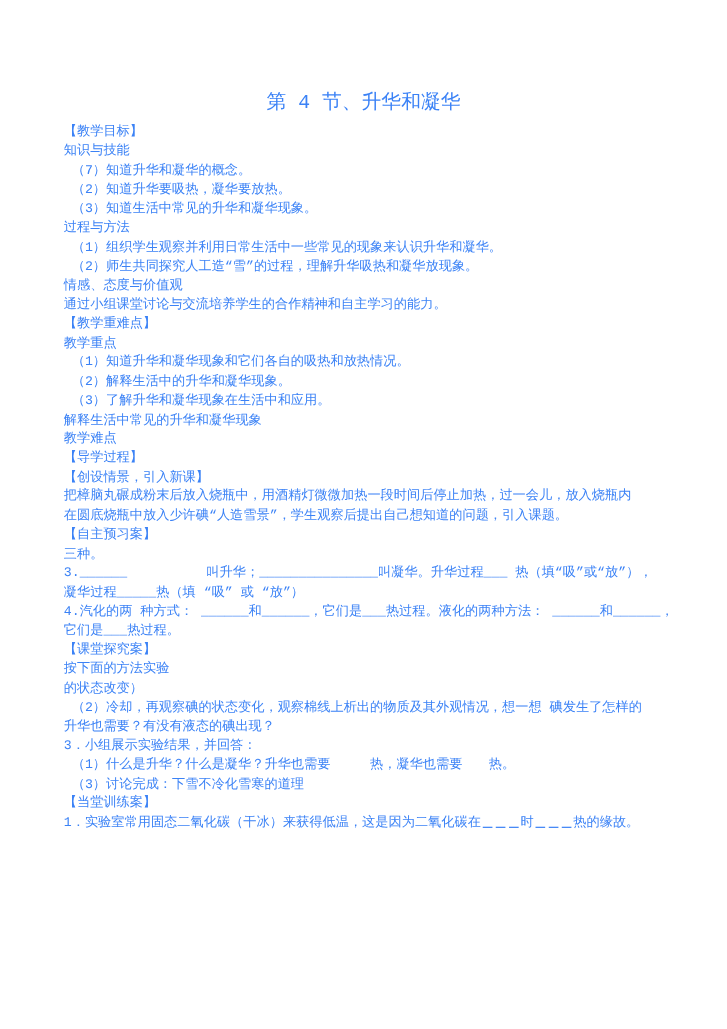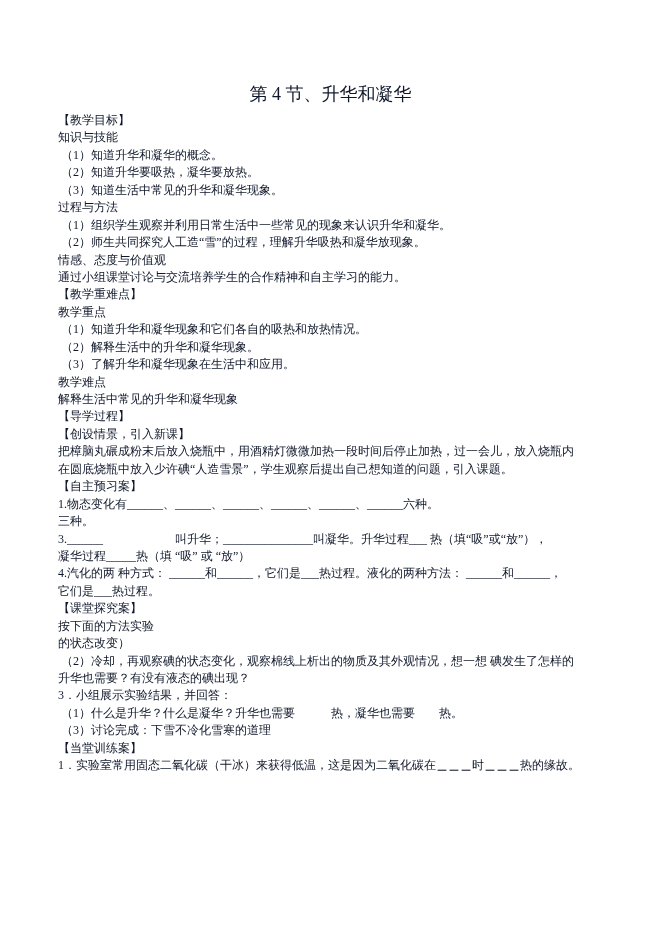--- a/index.html
+++ b/index.html
@@ -5,22 +5,22 @@
   html, body {
     margin: 0;
     padding: 0;
     background: #ffffff;
   }
   .page {
     position: relative;
     width: 661px;
     height: 935px;
     background: #ffffff;
-    color: #0f172a;
-    font-family: Liberation Serif, serif;
+    color: #3b82f6;
+    font-family: Liberation Mono, monospace;
     overflow: hidden;
   }
   .doc-title {
     position: absolute;
     top: 84px;
     left: 0;
     width: 661px;
     text-align: center;
     font-size: 18px;
     line-height: 21px;
@@ -44,41 +44,40 @@
 </style>
 </head>
 <body>
 
 <div class="page">
   <div class="doc-title">第 4 节、升华和凝华</div>
 
   <div class="content">
     <div class="line">【教学目标】</div>
     <div class="line">知识与技能</div>
-    <div class="line"> （1）知道升华和凝华的概念。</div>
+    <div class="line"> （7）知道升华和凝华的概念。</div>
     <div class="line"> （2）知道升华要吸热，凝华要放热。</div>
     <div class="line"> （3）知道生活中常见的升华和凝华现象。</div>
     <div class="line">过程与方法</div>
     <div class="line"> （1）组织学生观察并利用日常生活中一些常见的现象来认识升华和凝华。</div>
     <div class="line"> （2）师生共同探究人工造“雪”的过程，理解升华吸热和凝华放现象。</div>
     <div class="line">情感、态度与价值观</div>
     <div class="line">通过小组课堂讨论与交流培养学生的合作精神和自主学习的能力。</div>
     <div class="line">【教学重难点】</div>
     <div class="line">教学重点</div>
     <div class="line"> （1）知道升华和凝华现象和它们各自的吸热和放热情况。</div>
     <div class="line"> （2）解释生活中的升华和凝华现象。</div>
     <div class="line"> （3）了解升华和凝华现象在生活中和应用。</div>
+    <div class="line">解释生活中常见的升华和凝华现象</div>
     <div class="line">教学难点</div>
-    <div class="line">解释生活中常见的升华和凝华现象</div>
     <div class="line">【导学过程】</div>
     <div class="line">【创设情景，引入新课】</div>
     <div class="line">把樟脑丸碾成粉末后放入烧瓶中，用酒精灯微微加热一段时间后停止加热，过一会儿，放入烧瓶内</div>
     <div class="line">在圆底烧瓶中放入少许碘“人造雪景”，学生观察后提出自己想知道的问题，引入课题。</div>
     <div class="line">【自主预习案】</div>
-    <div class="line">1.物态变化有______、______、______、______、______、______六种。</div>
     <div class="line">三种。</div>
     <div class="line">3.______　　　　　　叫升华；_______________叫凝华。升华过程___ 热（填“吸”或“放”），</div>
     <div class="line">凝华过程_____热（填 “吸” 或 “放”）</div>
     <div class="line">4.汽化的两 种方式： ______和______，它们是___热过程。液化的两种方法： ______和______，</div>
     <div class="line">它们是___热过程。</div>
     <div class="line">【课堂探究案】</div>
     <div class="line">按下面的方法实验</div>
     <div class="line">的状态改变）</div>
     <div class="line"> （2）冷却，再观察碘的状态变化，观察棉线上析出的物质及其外观情况，想一想 碘发生了怎样的</div>
     <div class="line">升华也需要？有没有液态的碘出现？</div>

